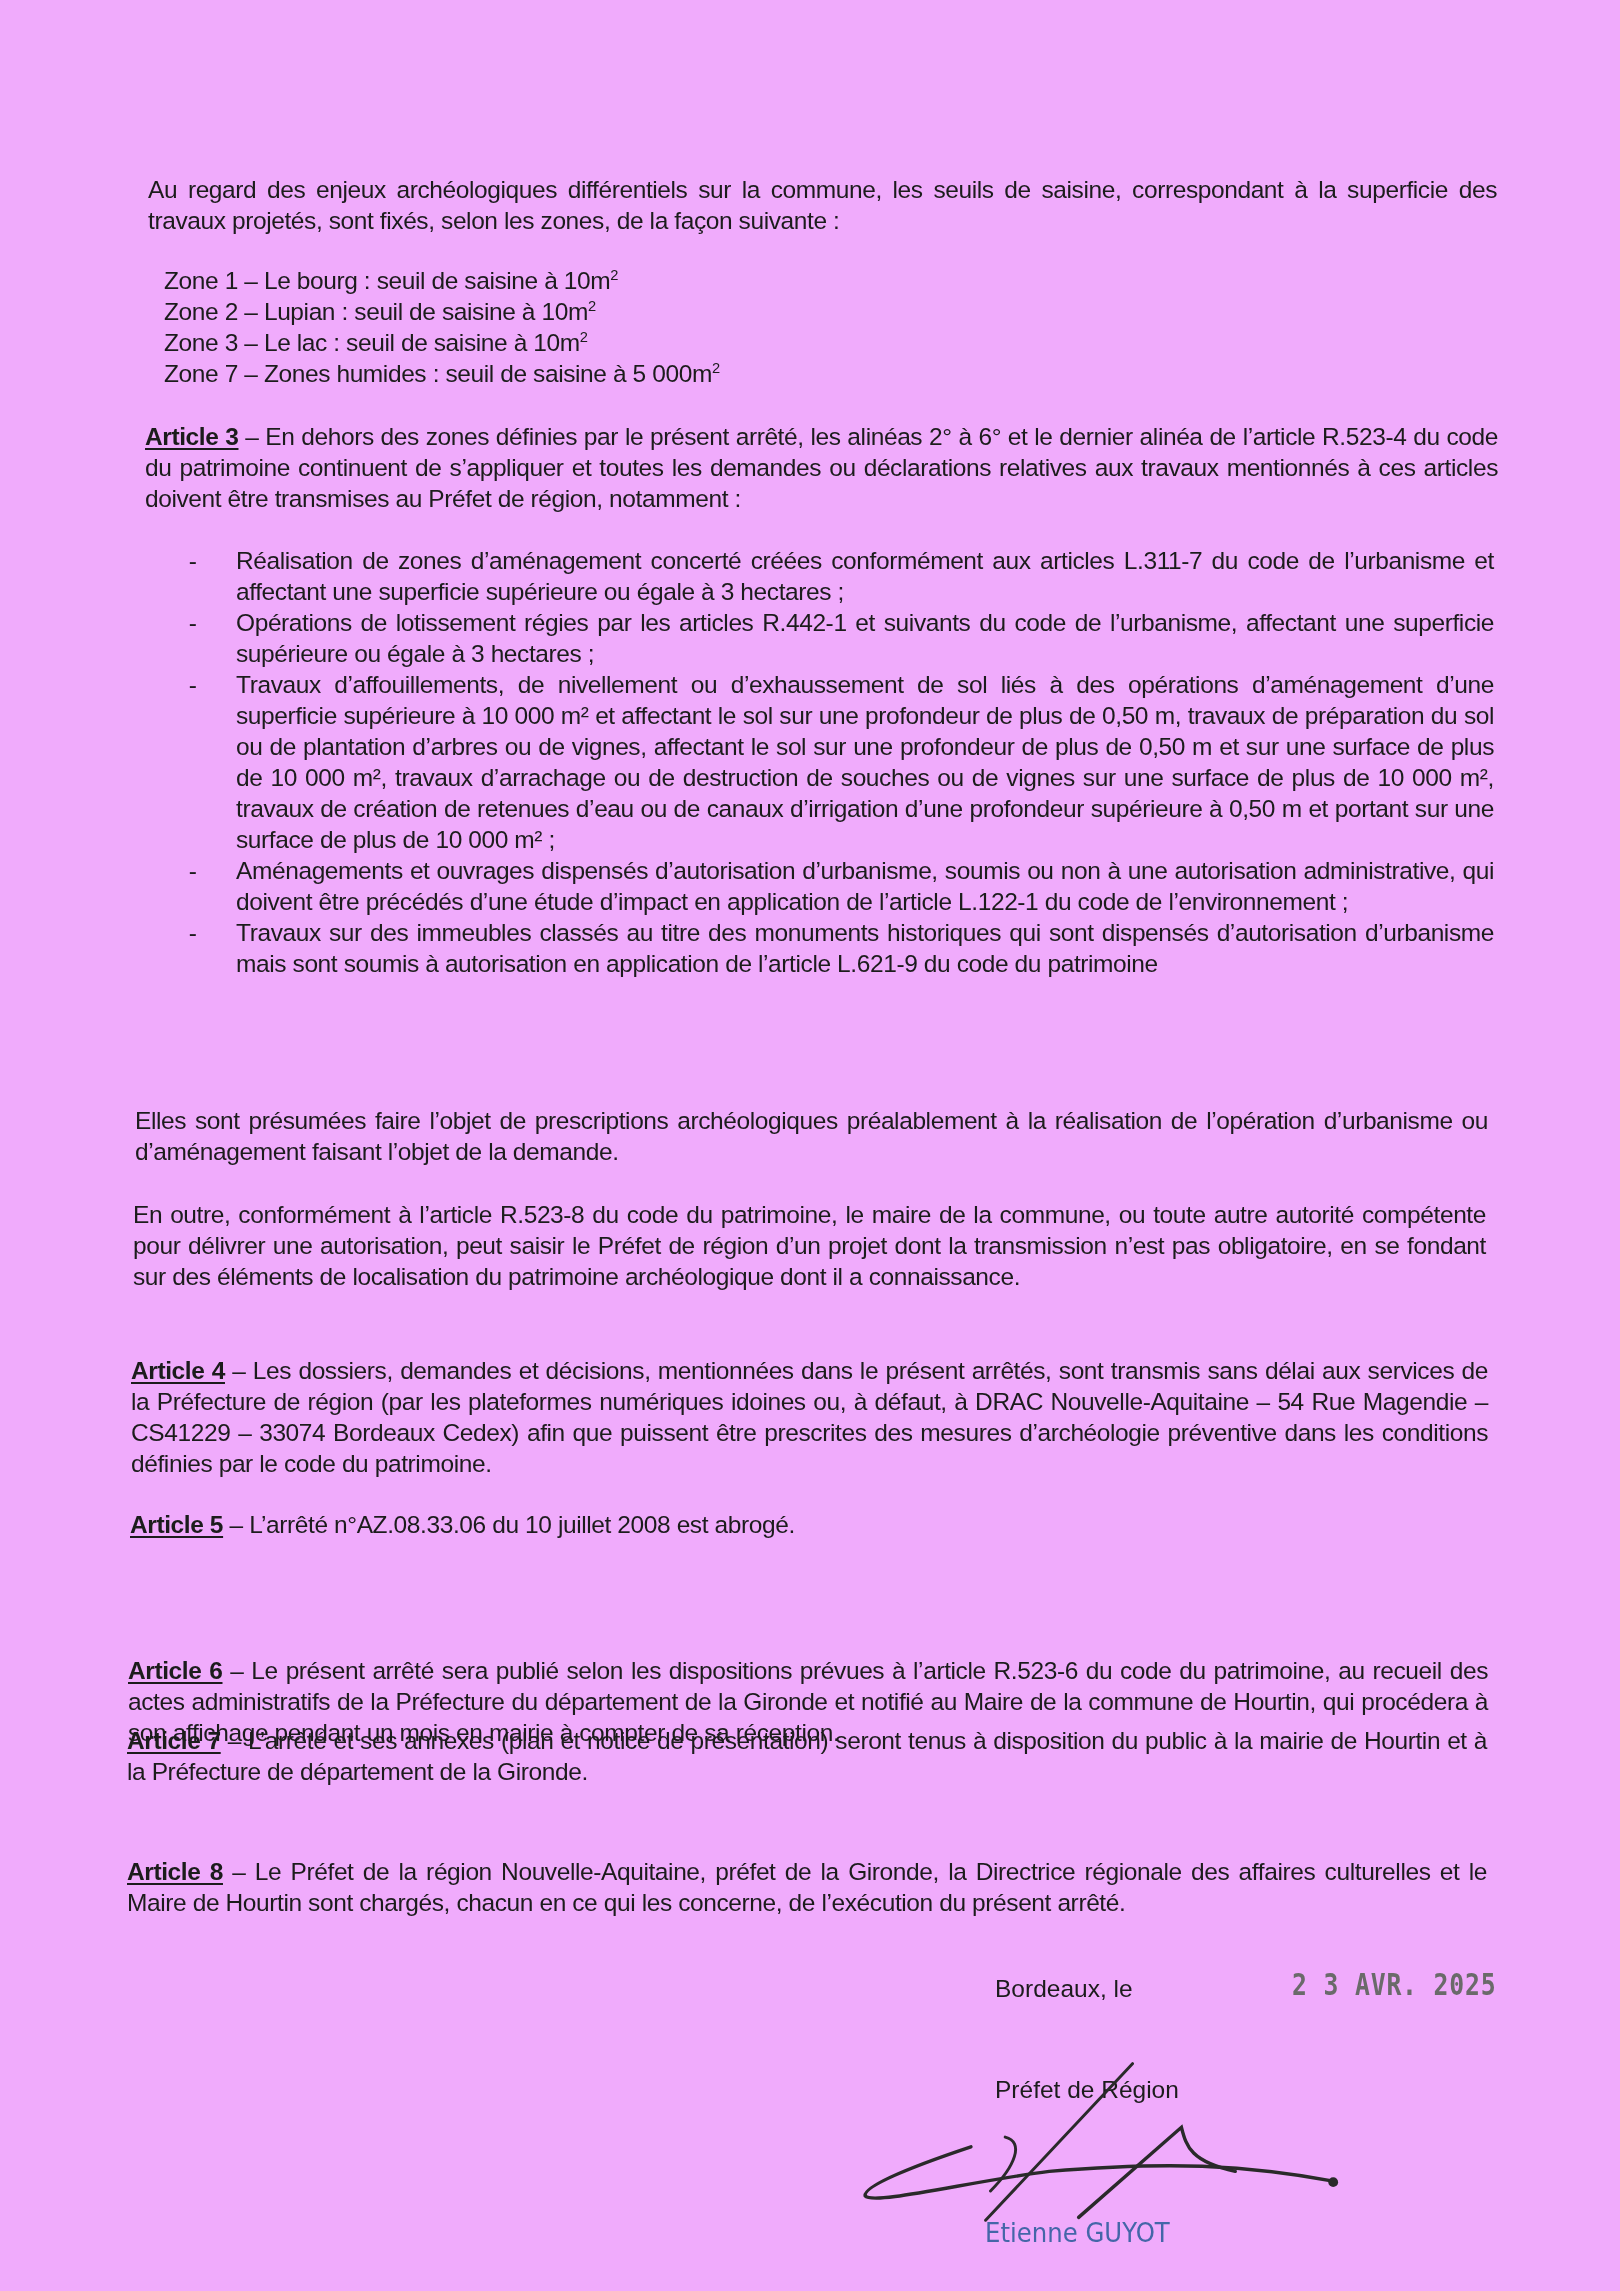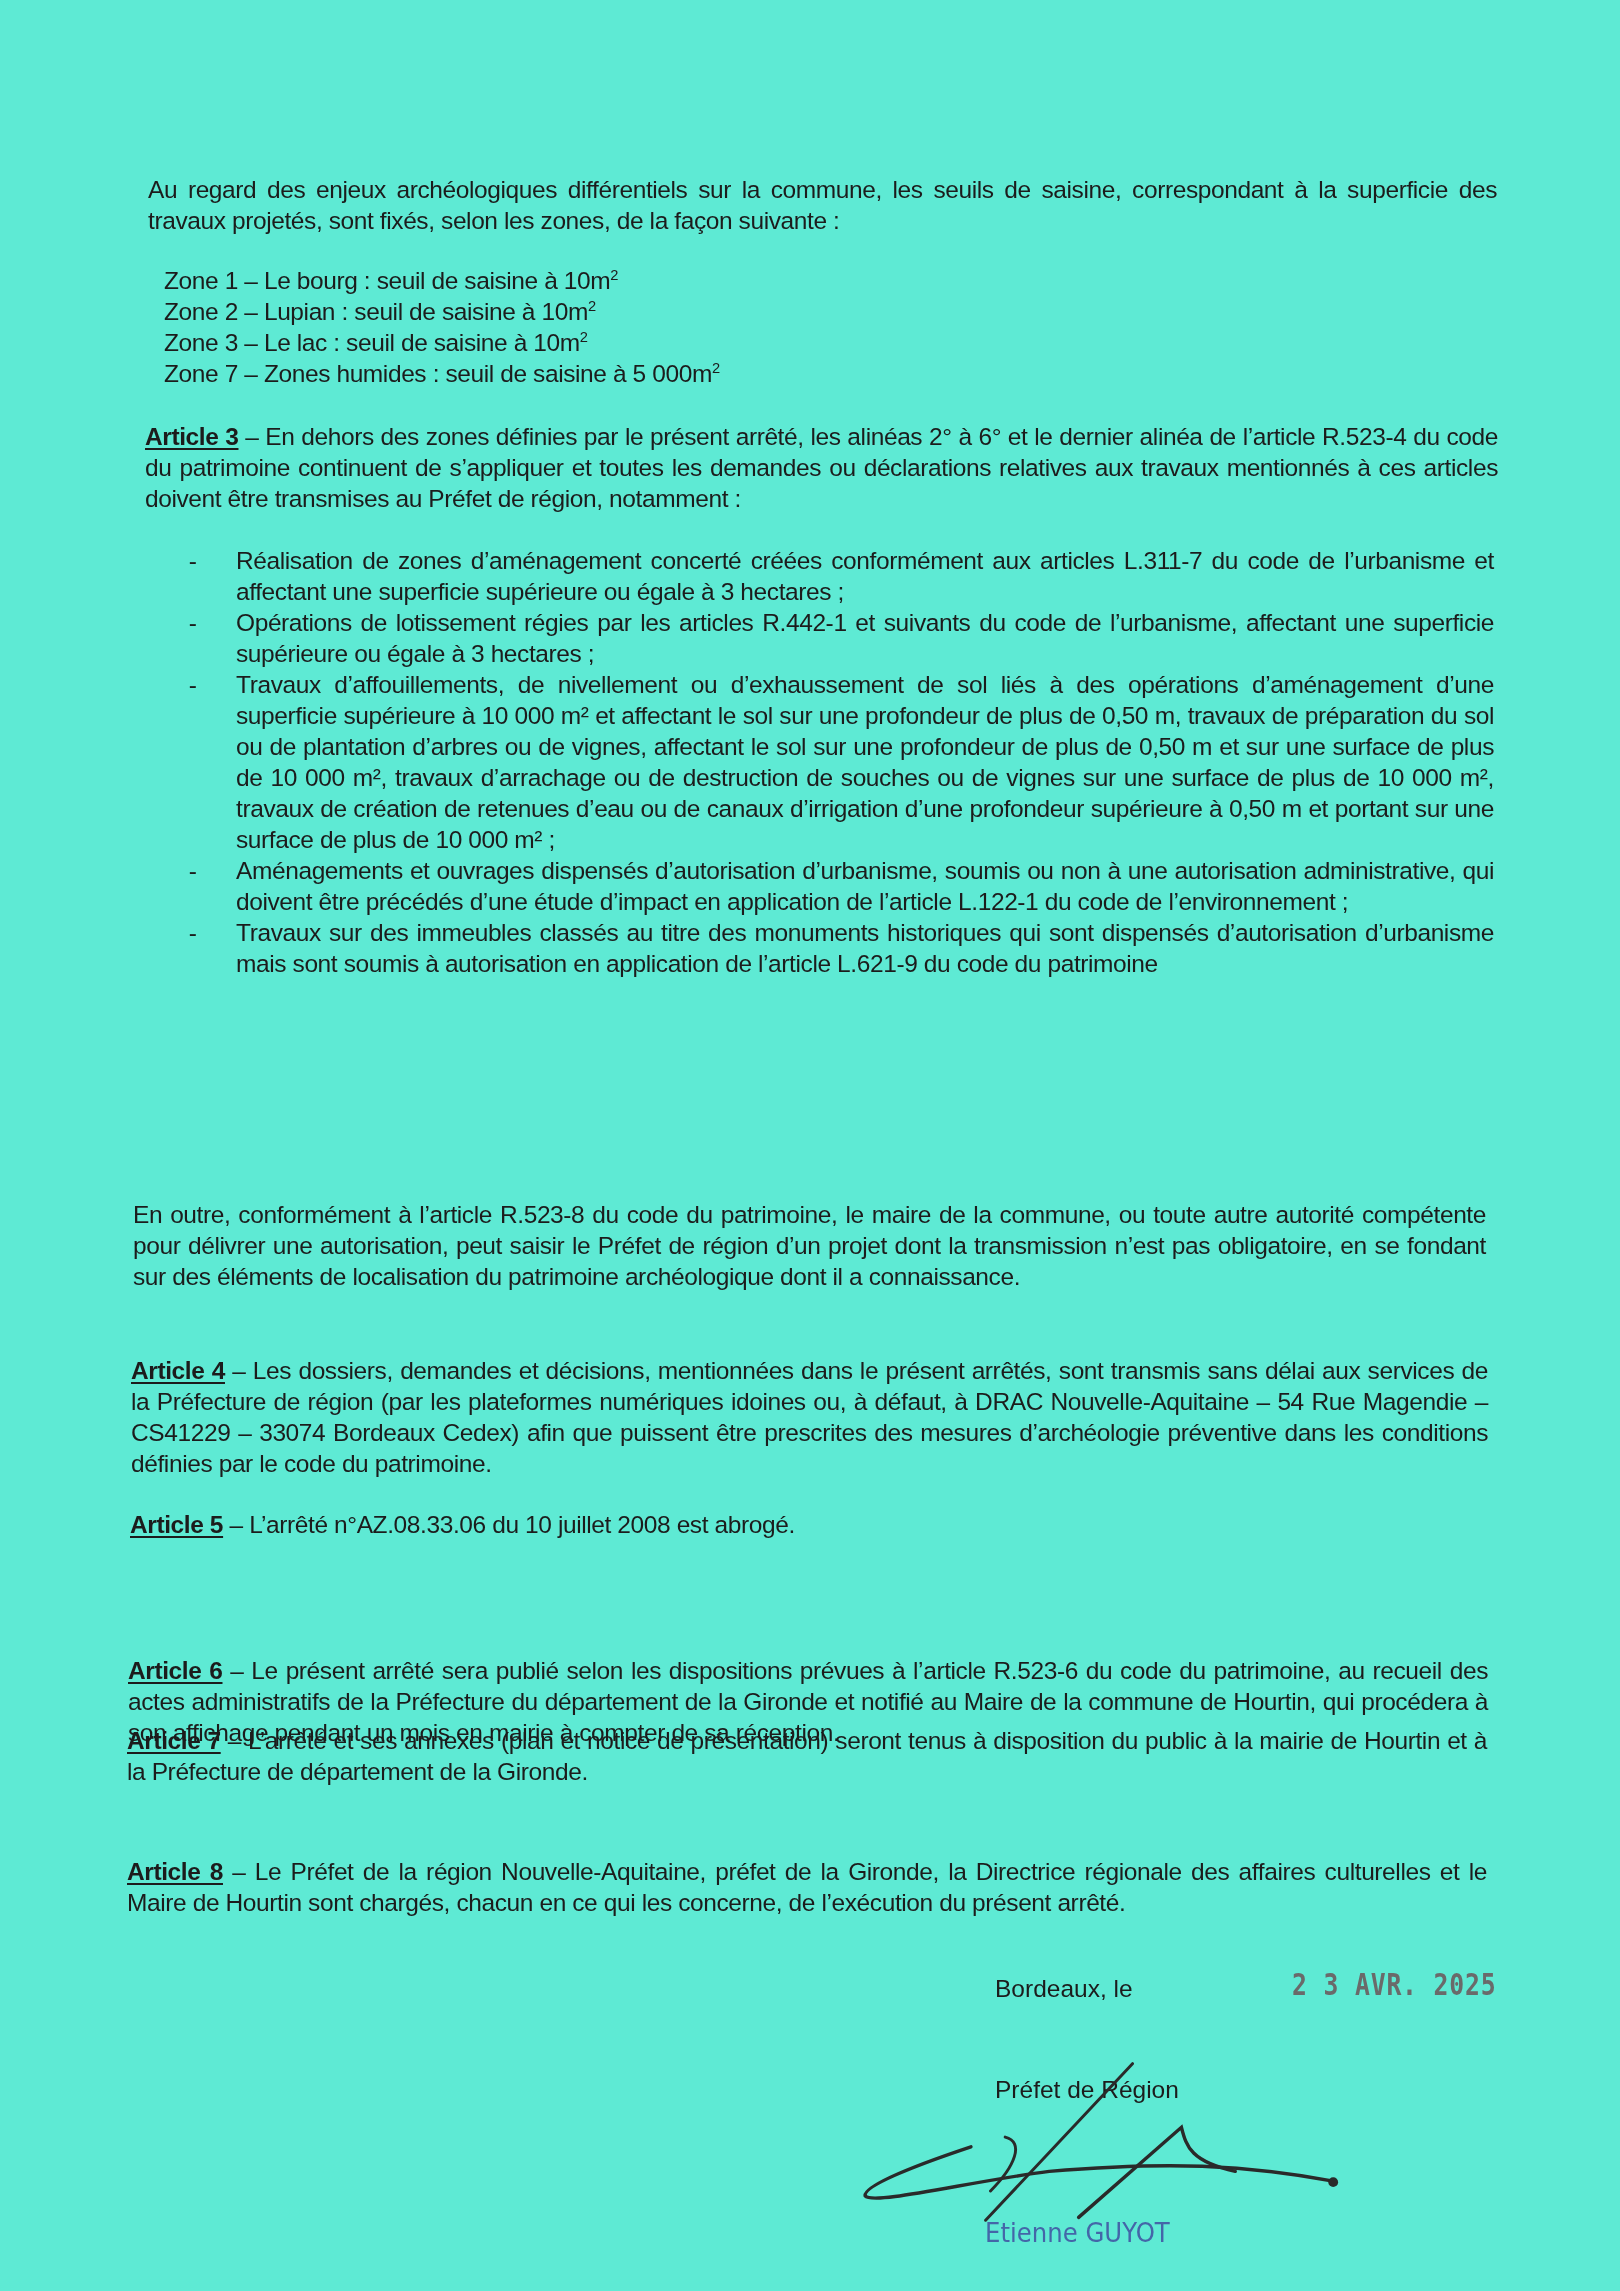--- a/index.html
+++ b/index.html
@@ -1,20 +1,20 @@
 <!DOCTYPE html>
 <html><head>
   <meta charset="utf-8">
   <style>
     html, body { margin: 0; padding: 0; background: #ffffff; }
     body {
       width: 1620px; height: 2292px; position: relative; overflow: hidden;
       font-family: "Liberation Sans", sans-serif; color: #1c1c1c;
     }
-    .page { position: absolute; left: 0; top: 0; width: 1620px; height: 2292px; background: #5eead4; }
+    .page { position: absolute; left: 0; top: 0; width: 1620px; height: 2292px; background: #f0abfc; }
     .para {
       position: absolute; font-size: 24.5px; line-height: 31px; text-align: justify;
       letter-spacing: -0.4px; word-spacing: 0px;
     }
     .para .art { font-weight: bold; text-decoration: underline; text-underline-offset: 2.9px; }
     .zones { position: absolute; left: 164px; top: 265px; font-size: 24.5px; line-height: 31px; letter-spacing: -0.4px; }
     .zones div { white-space: nowrap; }
     sup { font-size: 14.7px; line-height: 0; vertical-align: 8.8px; }
     .bullets { position: absolute; left: 181px; top: 545px; width: 1313px; }
     .bullet { position: relative; padding-left: 55px; font-size: 24.5px; line-height: 31px; text-align: justify; letter-spacing: -0.4px; }
@@ -46,20 +46,23 @@
   </div>
 
   <div class="bullets">
     <div class="bullet"><span class="dash">-</span><span>Réalisation de zones d’aménagement concerté créées conformément aux articles L.311-7 du code de l’urbanisme et affectant une superficie supérieure ou égale à 3 hectares ;</span></div>
     <div class="bullet"><span class="dash">-</span><span>Opérations de lotissement régies par les articles R.442-1 et suivants du code de l’urbanisme, affectant une superficie supérieure ou égale à 3 hectares ;</span></div>
     <div class="bullet"><span class="dash">-</span><span>Travaux d’affouillements, de nivellement ou d’exhaussement de sol liés à des opérations d’aménagement d’une superficie supérieure à 10 000 m² et affectant le sol sur une profondeur de plus de 0,50 m, travaux de préparation du sol ou de plantation d’arbres ou de vignes, affectant le sol sur une profondeur de plus de 0,50 m et sur une surface de plus de 10 000 m², travaux d’arrachage ou de destruction de souches ou de vignes sur une surface de plus de 10 000 m², travaux de création de retenues d’eau ou de canaux d’irrigation d’une profondeur supérieure à 0,50 m et portant sur une surface de plus de 10 000 m² ;</span></div>
     <div class="bullet"><span class="dash">-</span><span>Aménagements et ouvrages dispensés d’autorisation d’urbanisme, soumis ou non à une autorisation administrative, qui doivent être précédés d’une étude d’impact en application de l’article L.122-1 du code de l’environnement ;</span></div>
     <div class="bullet"><span class="dash">-</span><span>Travaux sur des immeubles classés au titre des monuments historiques qui sont dispensés d’autorisation d’urbanisme mais sont soumis à autorisation en application de l’article L.621-9 du code du patrimoine</span></div>
   </div>
 
+  <div class="para" style="left:135px; top:1105px; width:1353px;">
+    <span>Elles sont présumées faire l’objet de prescriptions archéologiques préalablement à la réalisation de l’opération d’urbanisme ou d’aménagement faisant l’objet de la demande.</span>
+  </div>
 
   <div class="para" style="left:133px; top:1199px; width:1353px;">
     <span>En outre, conformément à l’article R.523-8 du code du patrimoine, le maire de la commune, ou toute autre autorité compétente pour délivrer une autorisation, peut saisir le Préfet de région d’un projet dont la transmission n’est pas obligatoire, en se fondant sur des éléments de localisation du patrimoine archéologique dont il a connaissance.</span>
   </div>
 
   <div class="para" style="left:131px; top:1355px; width:1357px;">
     <span class="art">Article 4</span><span> – Les dossiers, demandes et décisions, mentionnées dans le présent arrêtés, sont transmis sans délai aux services de la Préfecture de région (par les plateformes numériques idoines ou, à défaut, à DRAC Nouvelle-Aquitaine – 54 Rue Magendie – CS41229 – 33074 Bordeaux Cedex) afin que puissent être prescrites des mesures d’archéologie préventive dans les conditions définies par le code du patrimoine.</span>
   </div>
 
   <div class="para" style="left:130px; top:1509px; width:1357px;">

